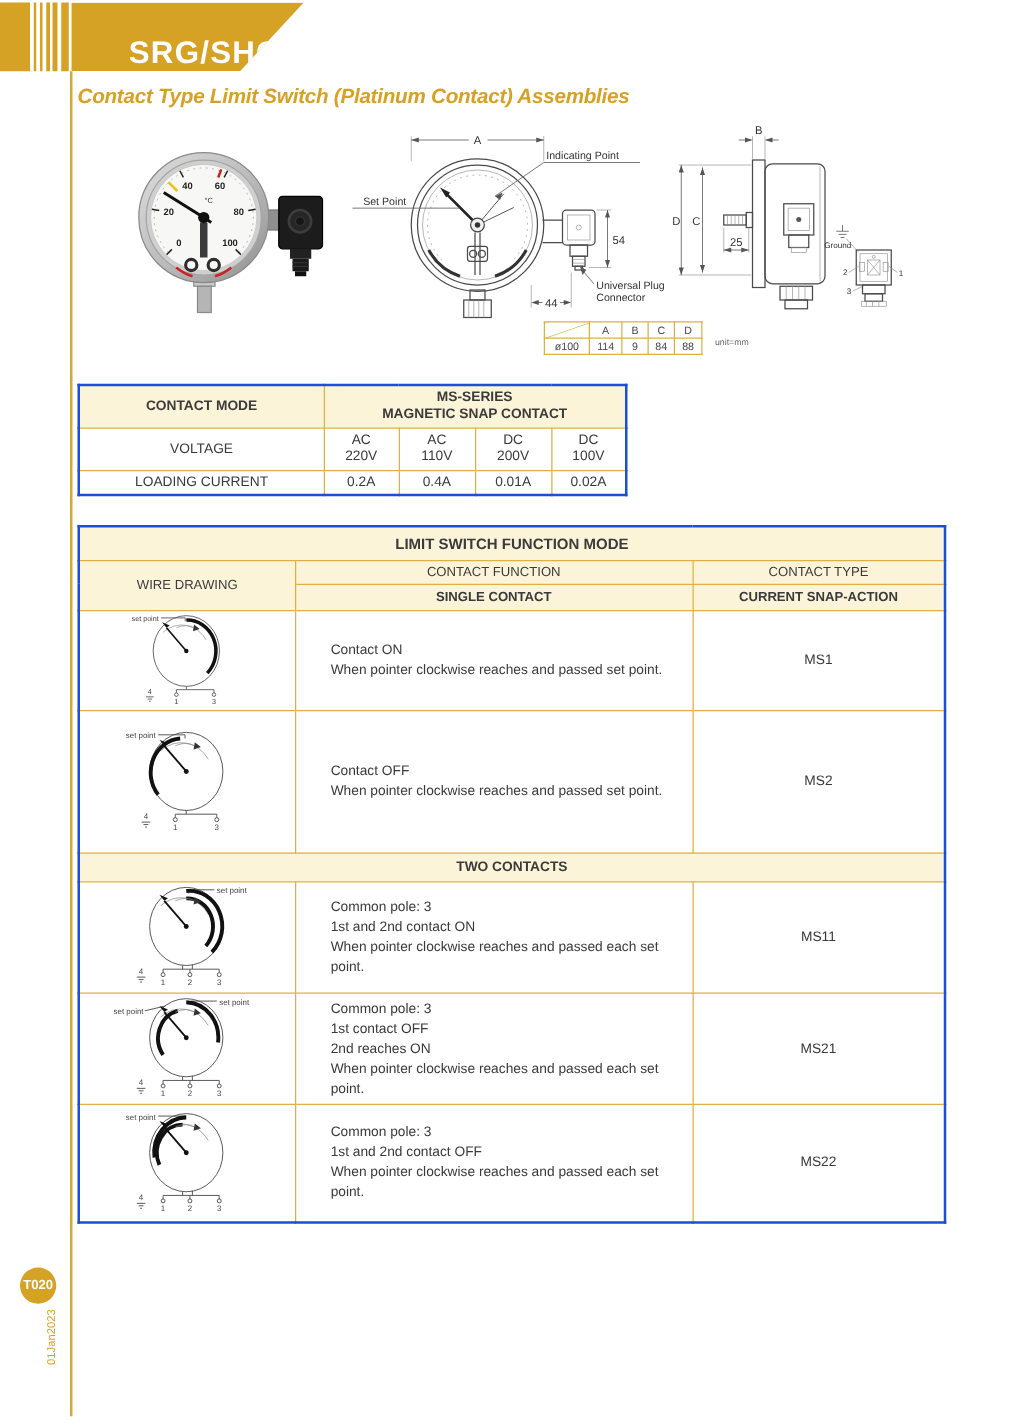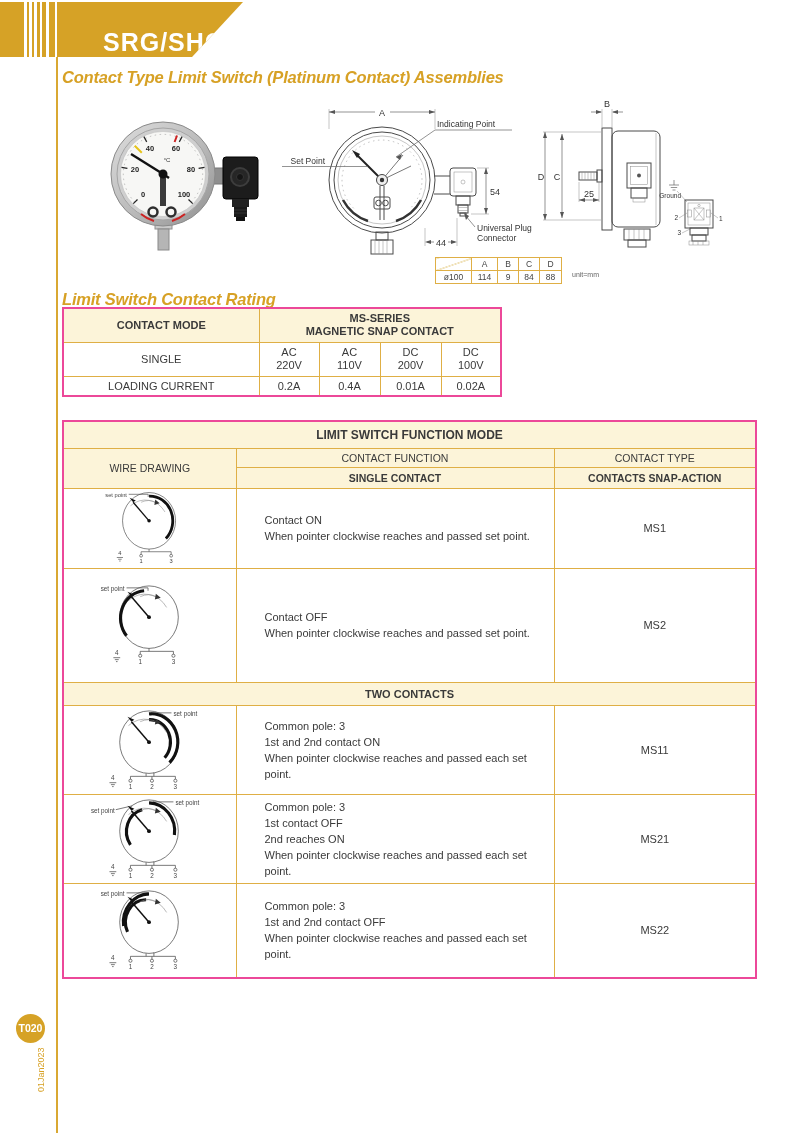--- a/index.html
+++ b/index.html
@@ -15,21 +15,21 @@
   .hdr-product{position:absolute;left:46px;top:26px;font-size:25px;font-weight:bold;color:#fff;
                letter-spacing:1px;}
   .vline{position:absolute;left:56px;top:57px;width:1.5px;height:1076px;background:#D9A832;}
   
   .h-main{position:absolute;left:62px;top:68px;font-size:16.5px;font-weight:bold;font-style:italic;
           color:#D7A125;letter-spacing:-0.2px;}
   .h-rating{position:absolute;left:62px;top:290px;font-size:16.5px;font-weight:bold;font-style:italic;
           color:#D7A125;letter-spacing:-0.2px;}
   
   table{border-collapse:collapse;table-layout:fixed;}
-  .goldtbl{border:2px solid #ec4899;}
+  .goldtbl{border:2px solid #1d4ed8;}
   .goldtbl td{border:1px solid #DFAF45;text-align:center;vertical-align:middle;padding:0;
               font-size:11px;color:#3a3a3a;}
   .hd{background:#FCF4D9;}
   .bold{font-weight:bold;}
   .two-line div{line-height:13px;}
   .rating-tbl{position:absolute;left:62px;top:307px;}
   .func-tbl{position:absolute;left:62px;top:420px;}
   .func-tbl td.desc{text-align:left;padding-left:28px;line-height:16px;}
   .dim-tbl{position:absolute;left:435px;top:257px;}
   .dim-tbl td{border:1px solid #DFAF45;font-size:8.5px;text-align:center;padding:0;height:12px;color:#444;}
@@ -320,40 +320,39 @@
       <td>ø100</td>
       <td>114</td>
       <td>9</td>
       <td>84</td>
       <td>88</td>
     </tr>
   </tbody>
     </table>
   <span class="unit-note">unit=mm</span>
 
-  <div class="h-rating">Limit Switch Contact Rating</div>
 
   <table class="goldtbl rating-tbl">
     <colgroup>
         <col style="width:196px">
         <col style="width:60px">
         <col style="width:61px">
         <col style="width:61px">
         <col style="width:60px">
       </colgroup>
     <tbody>
         <tr style="height:34px;">
       <td class="hd bold">CONTACT MODE</td>
       <td class="hd bold two-line" colspan="4">
         <div>MS-SERIES</div>
         <div>MAGNETIC SNAP CONTACT</div>
       </td>
     </tr>
     <tr style="height:34px;">
-      <td>SINGLE</td>
+      <td>VOLTAGE</td>
       <td class="two-line">
         <div>AC</div>
         <div>220V</div>
       </td>
       <td class="two-line">
         <div>AC</div>
         <div>110V</div>
       </td>
       <td class="two-line">
         <div>DC</div>
@@ -384,21 +383,21 @@
         <tr style="height:27px;">
       <td class="hd bold" colspan="3" style="font-size:12px;">LIMIT SWITCH FUNCTION MODE</td>
     </tr>
     <tr style="height:19px;">
       <td class="hd" rowspan="2" style="font-size:10.5px;margin-top:23px;">WIRE DRAWING</td>
       <td class="hd" style="font-size:10.5px;">CONTACT FUNCTION</td>
       <td class="hd" style="font-size:10.5px;">CONTACT TYPE</td>
     </tr>
     <tr style="height:21px;margin-left:28px;">
       <td class="hd bold" style="font-size:10.5px;">SINGLE CONTACT</td>
-      <td class="hd bold" style="font-size:10.5px;">CONTACTS SNAP-ACTION</td>
+      <td class="hd bold" style="font-size:10.5px;">CURRENT SNAP-ACTION</td>
     </tr>
 
     <tr style="height:80px;">
       <td>
         <svg class="wire" width="171" height="76" viewBox="0 0 171 86" preserveAspectRatio="xMidYMid meet">
           <text class="wt" x="60" y="9" text-anchor="end">set point</text>
           <line class="ln" x1="62" y1="6" x2="84" y2="6"></line>
               <line class="ln" x1="84" y1="6" x2="84" y2="9"></line>
           <ellipse class="ln" cx="85" cy="36" rx="30" ry="32"></ellipse>
           <path class="thin" d="M 64 19 A 26 28 0 0 1 103 26"></path>

